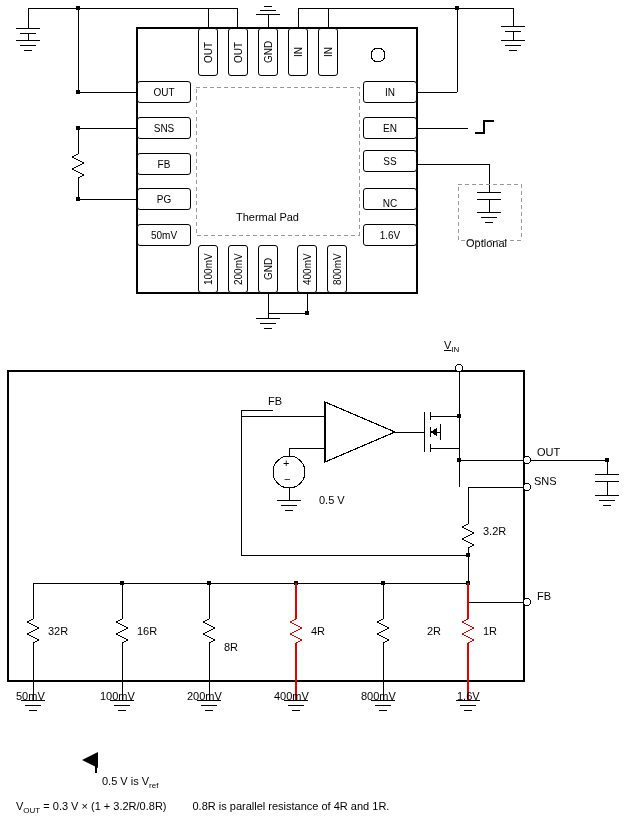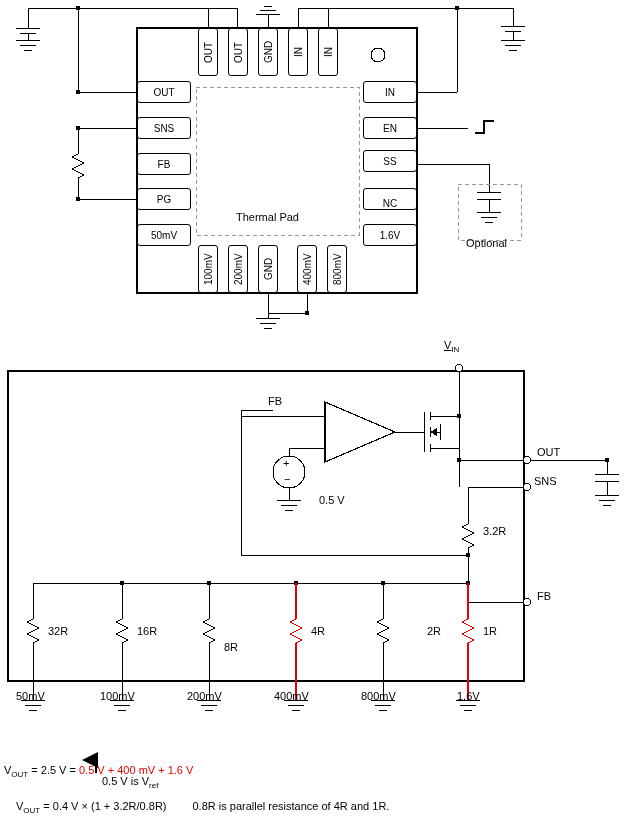--- a/index.html
+++ b/index.html
@@ -362,25 +362,22 @@
   <div class="lbl" style="left:398px;top:625px;margin-left:29px;">2R</div>
   <div class="lbl" style="left:483px;top:625px;">1R</div>
 
   <div class="lbl" style="left:16px;top:690px;">50mV</div>
   <div class="lbl" style="left:100px;top:690px;">100mV</div>
   <div class="lbl" style="left:187px;top:690px;">200mV</div>
   <div class="lbl" style="left:274px;top:690px;">400mV</div>
   <div class="lbl" style="left:361px;top:690px;">800mV</div>
   <div class="lbl" style="left:457px;top:690px;">1.6V</div>
 
-  <div class="eq" style="left:4px;top:764px;">
-    <span>V<span class="sub">OUT</span></span><span> = 2.5 V = </span><span class="lbl red" style="position:static;"><span>0.5 V + </span><span> 400 mV + 1.6 V</span></span>
-  </div>
 
   <div class="eq" style="left:102px;top:775px;">
     <span>0.5 V is V<span class="sub">ref</span></span>
   </div>
 
   <div class="eq" style="left:16px;top:800px;">
-    <span>V<span class="sub">OUT</span></span><span> = 0.4 V × (1 + 3.2R/0.8R)</span><span style="display:inline-block;width:26px"></span><span>0.8R is parallel resistance of 4R and 1R.</span>
+    <span>V<span class="sub">OUT</span></span><span> = 0.3 V × (1 + 3.2R/0.8R)</span><span style="display:inline-block;width:26px"></span><span>0.8R is parallel resistance of 4R and 1R.</span>
   </div>
 
 </div>
 
 </body></html>

